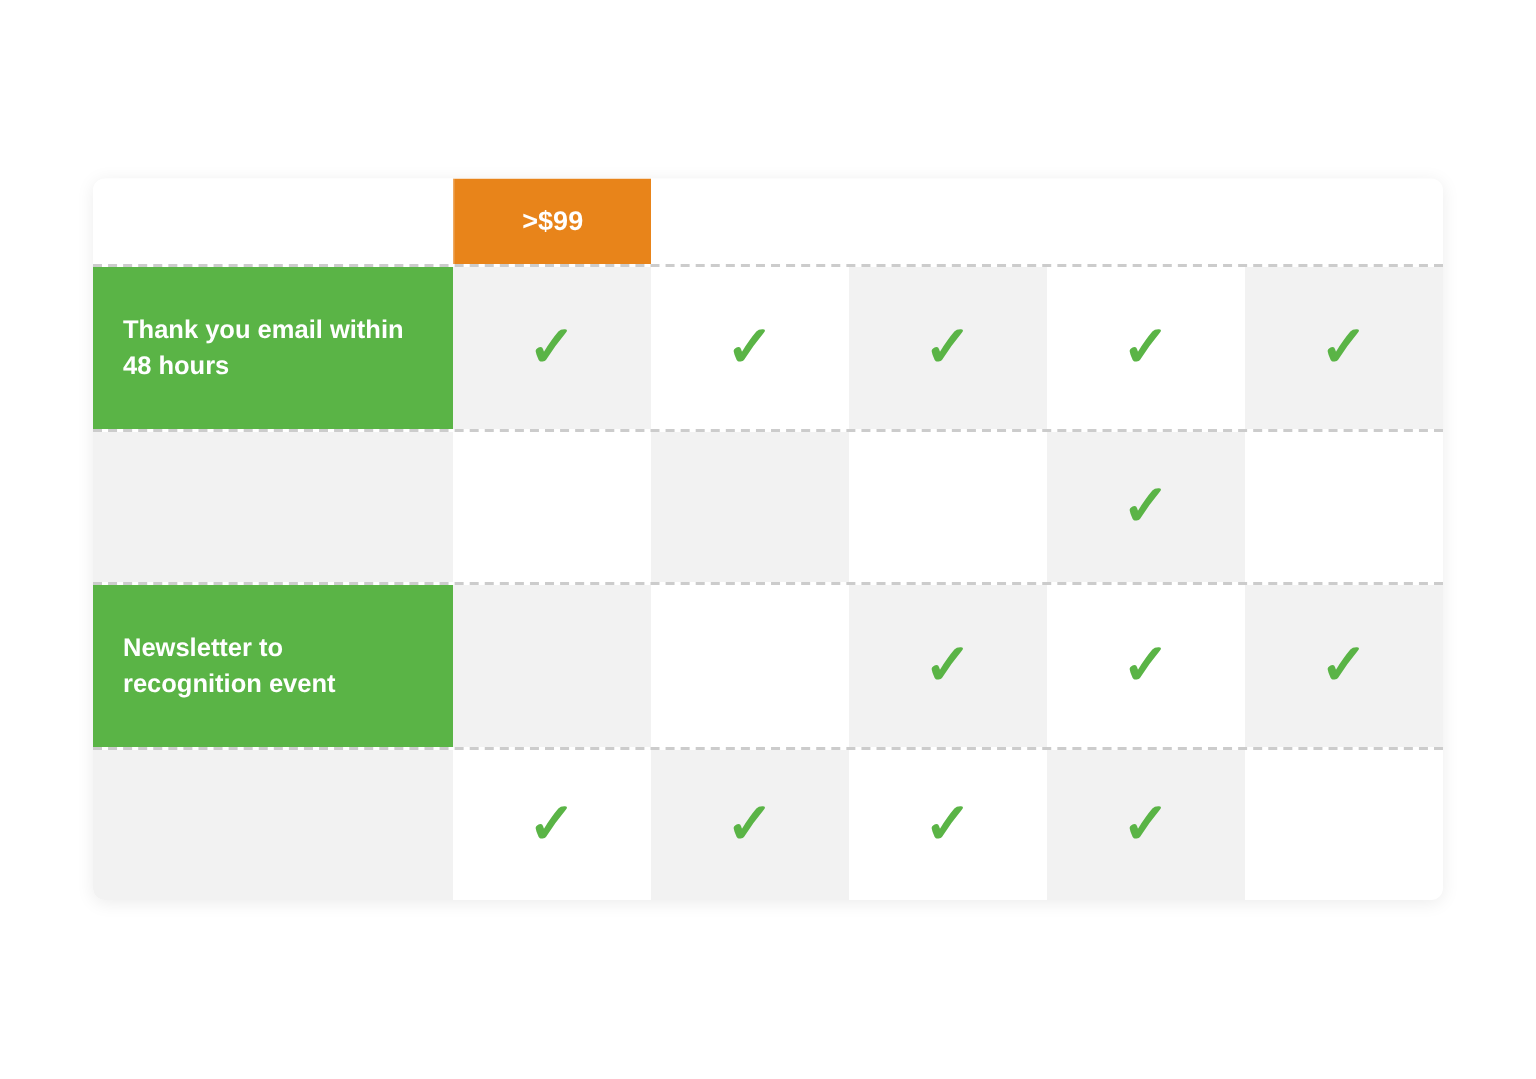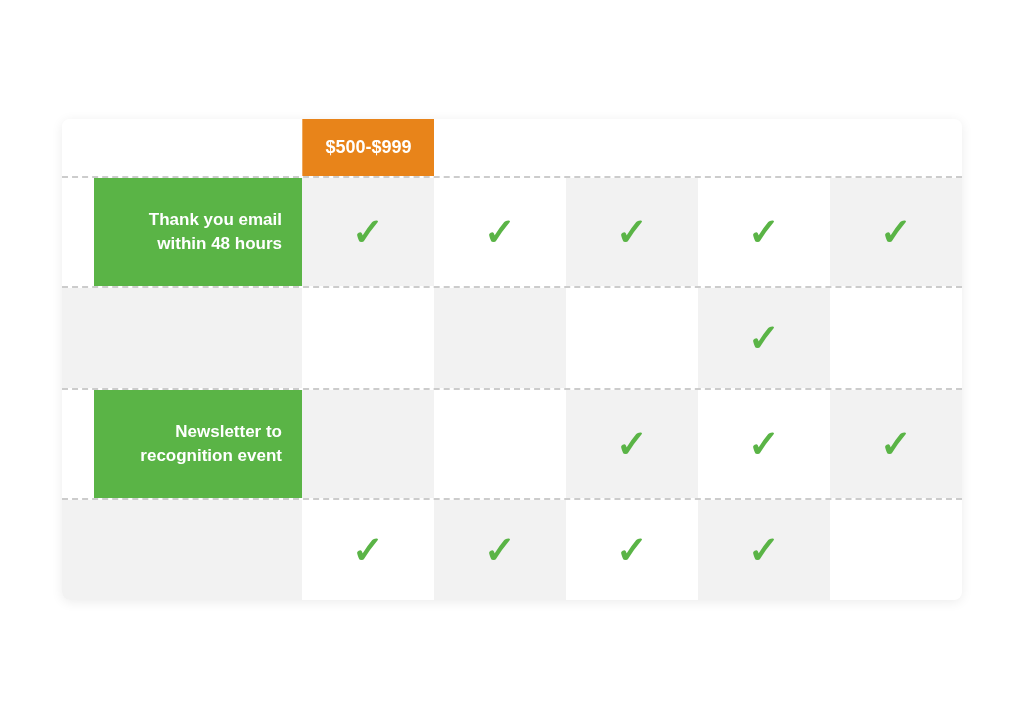--- a/index.html
+++ b/index.html
@@ -47,27 +47,26 @@
 
     .data-row:first-of-type {
       border-top: none;
     }
 
     .row-label {
       background: #5ab446;
       color: #fff;
       font-weight: bold;
       font-size: 17px;
-      text-align: right;
+      text-align: left;
       display: flex;
       align-items: center;
       justify-content: center;
       padding: 30px 20px;
       line-height: 1.4;
-      margin-left: 32px;
     }
 
     .data-cell {
       display: flex;
       align-items: center;
       justify-content: center;
       padding: 30px 10px;
       min-height: 100px;
     }
 
@@ -90,21 +89,21 @@
     
   </style>
 </head>
 <body>
 
 <div class="table-wrapper">
 
   <div class="header-row">
     <div class="header-cell-empty"></div>
 
-      <div class="header-cell">$500-$999</div>
+  <div class="header-cell">&gt;$99</div>
     </div>
 
 <div class="data-row">
       <div class="row-label">Thank you email within 48 hours</div>
       <div class="data-cell light">
         <span class="checkmark">✓</span>
       </div>
       <div class="data-cell white">
         <span class="checkmark">✓</span>
       </div>

